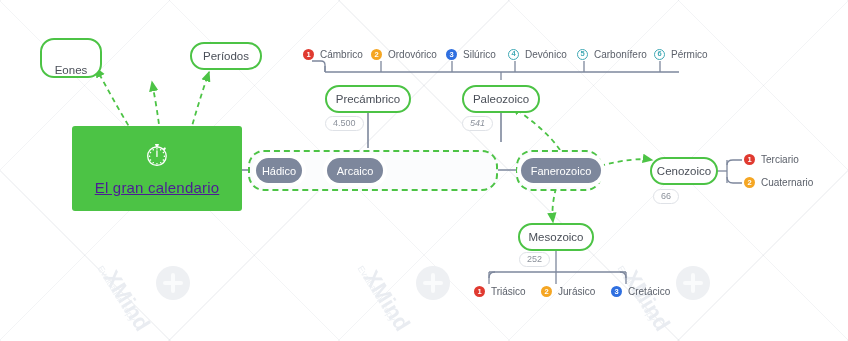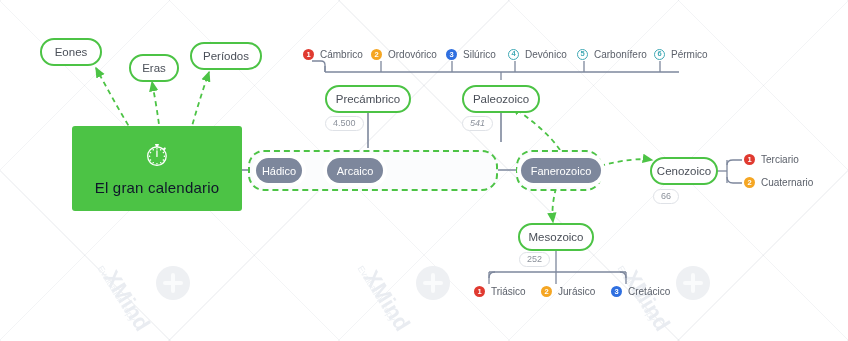--- a/index.html
+++ b/index.html
@@ -102,22 +102,23 @@
     flex-direction: column;
     color: #ffffff;
   }
   .node-root .root-icon {
     font-size: 30px;
     line-height: 1;
     margin-bottom: 8px;
   }
   .node-root .root-label {
     font-size: 15px;
-    color: #0f172a;
+    color: #4c1d95;
     letter-spacing: 0.2px;
+    text-decoration: underline;
   }
 
   .node-green {
     background: #ffffff;
     border: 2px solid #4CC345;
     border-radius: 14px;
     color: #4a4f58;
     font-size: 11.5px;
     padding: 0 10px;
   }
@@ -265,25 +266,22 @@
   </svg>
 
   <div class="sel-box" style="left:248px; top:150px; width:250px; height:41px;"></div>
   <div class="sel-box" style="left:516px; top:150px; width:86px; height:41px;"></div>
 
   <div class="node node-root" style="left:72px; top:126px; width:170px; height:85px;">
     <span class="root-icon">⏱</span>
     <span class="root-label">El gran calendario</span>
   </div>
 
-  <div class="node node-green" style="left:40px; top:38px; width:62px; height:28px;">
+  <div class="node node-green" style="left:40px; top:38px; width:62px; height:40px;align-items:flex-end;">
     <span>Eones</span>
-  </div>
-  <div class="node node-green" style="left:129px; top:54px; width:50px; height:28px;">
-    <span>Eras</span>
   </div>
   <div class="node node-green" style="left:190px; top:42px; width:72px; height:28px;align-items:center;">
     <span>Períodos</span>
   </div>
 
   <div class="node node-gray" style="left:256px; top:158px; width:46px; height:25px;">
     <span>Hádico</span>
   </div>
   <div class="node node-gray" style="left:327px; top:158px; width:56px; height:25px;">
     <span>Arcaico</span>

